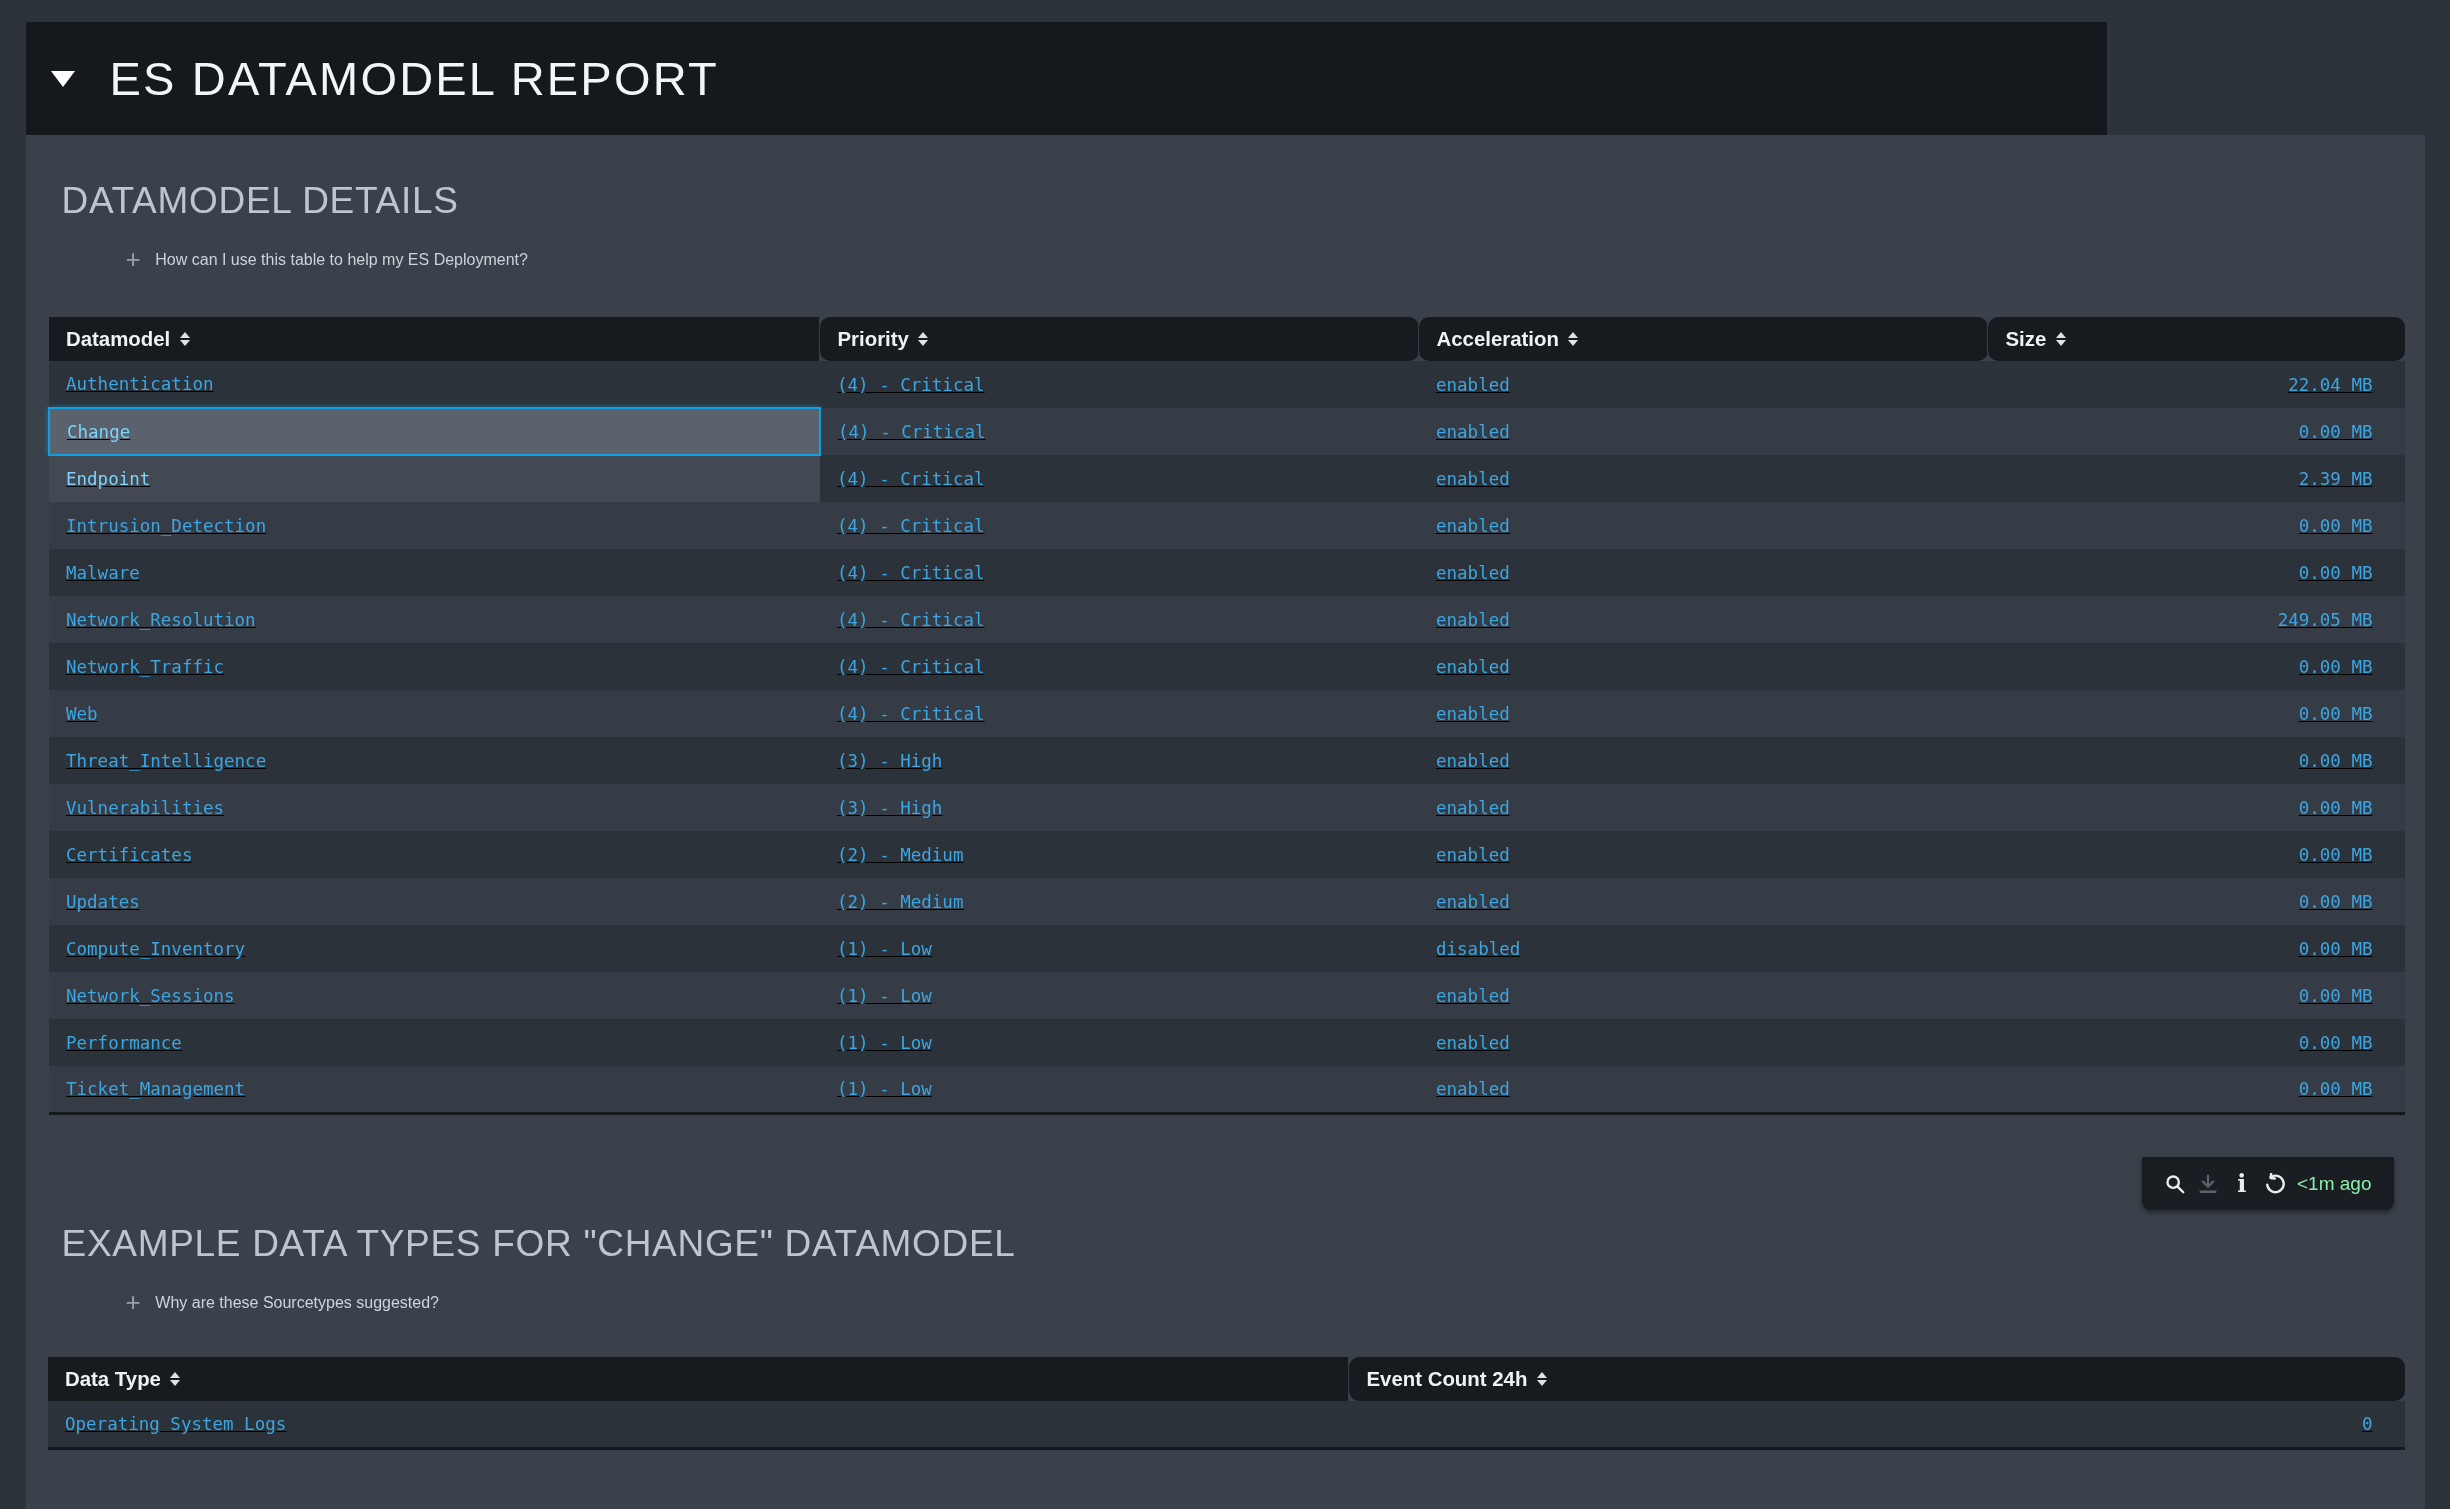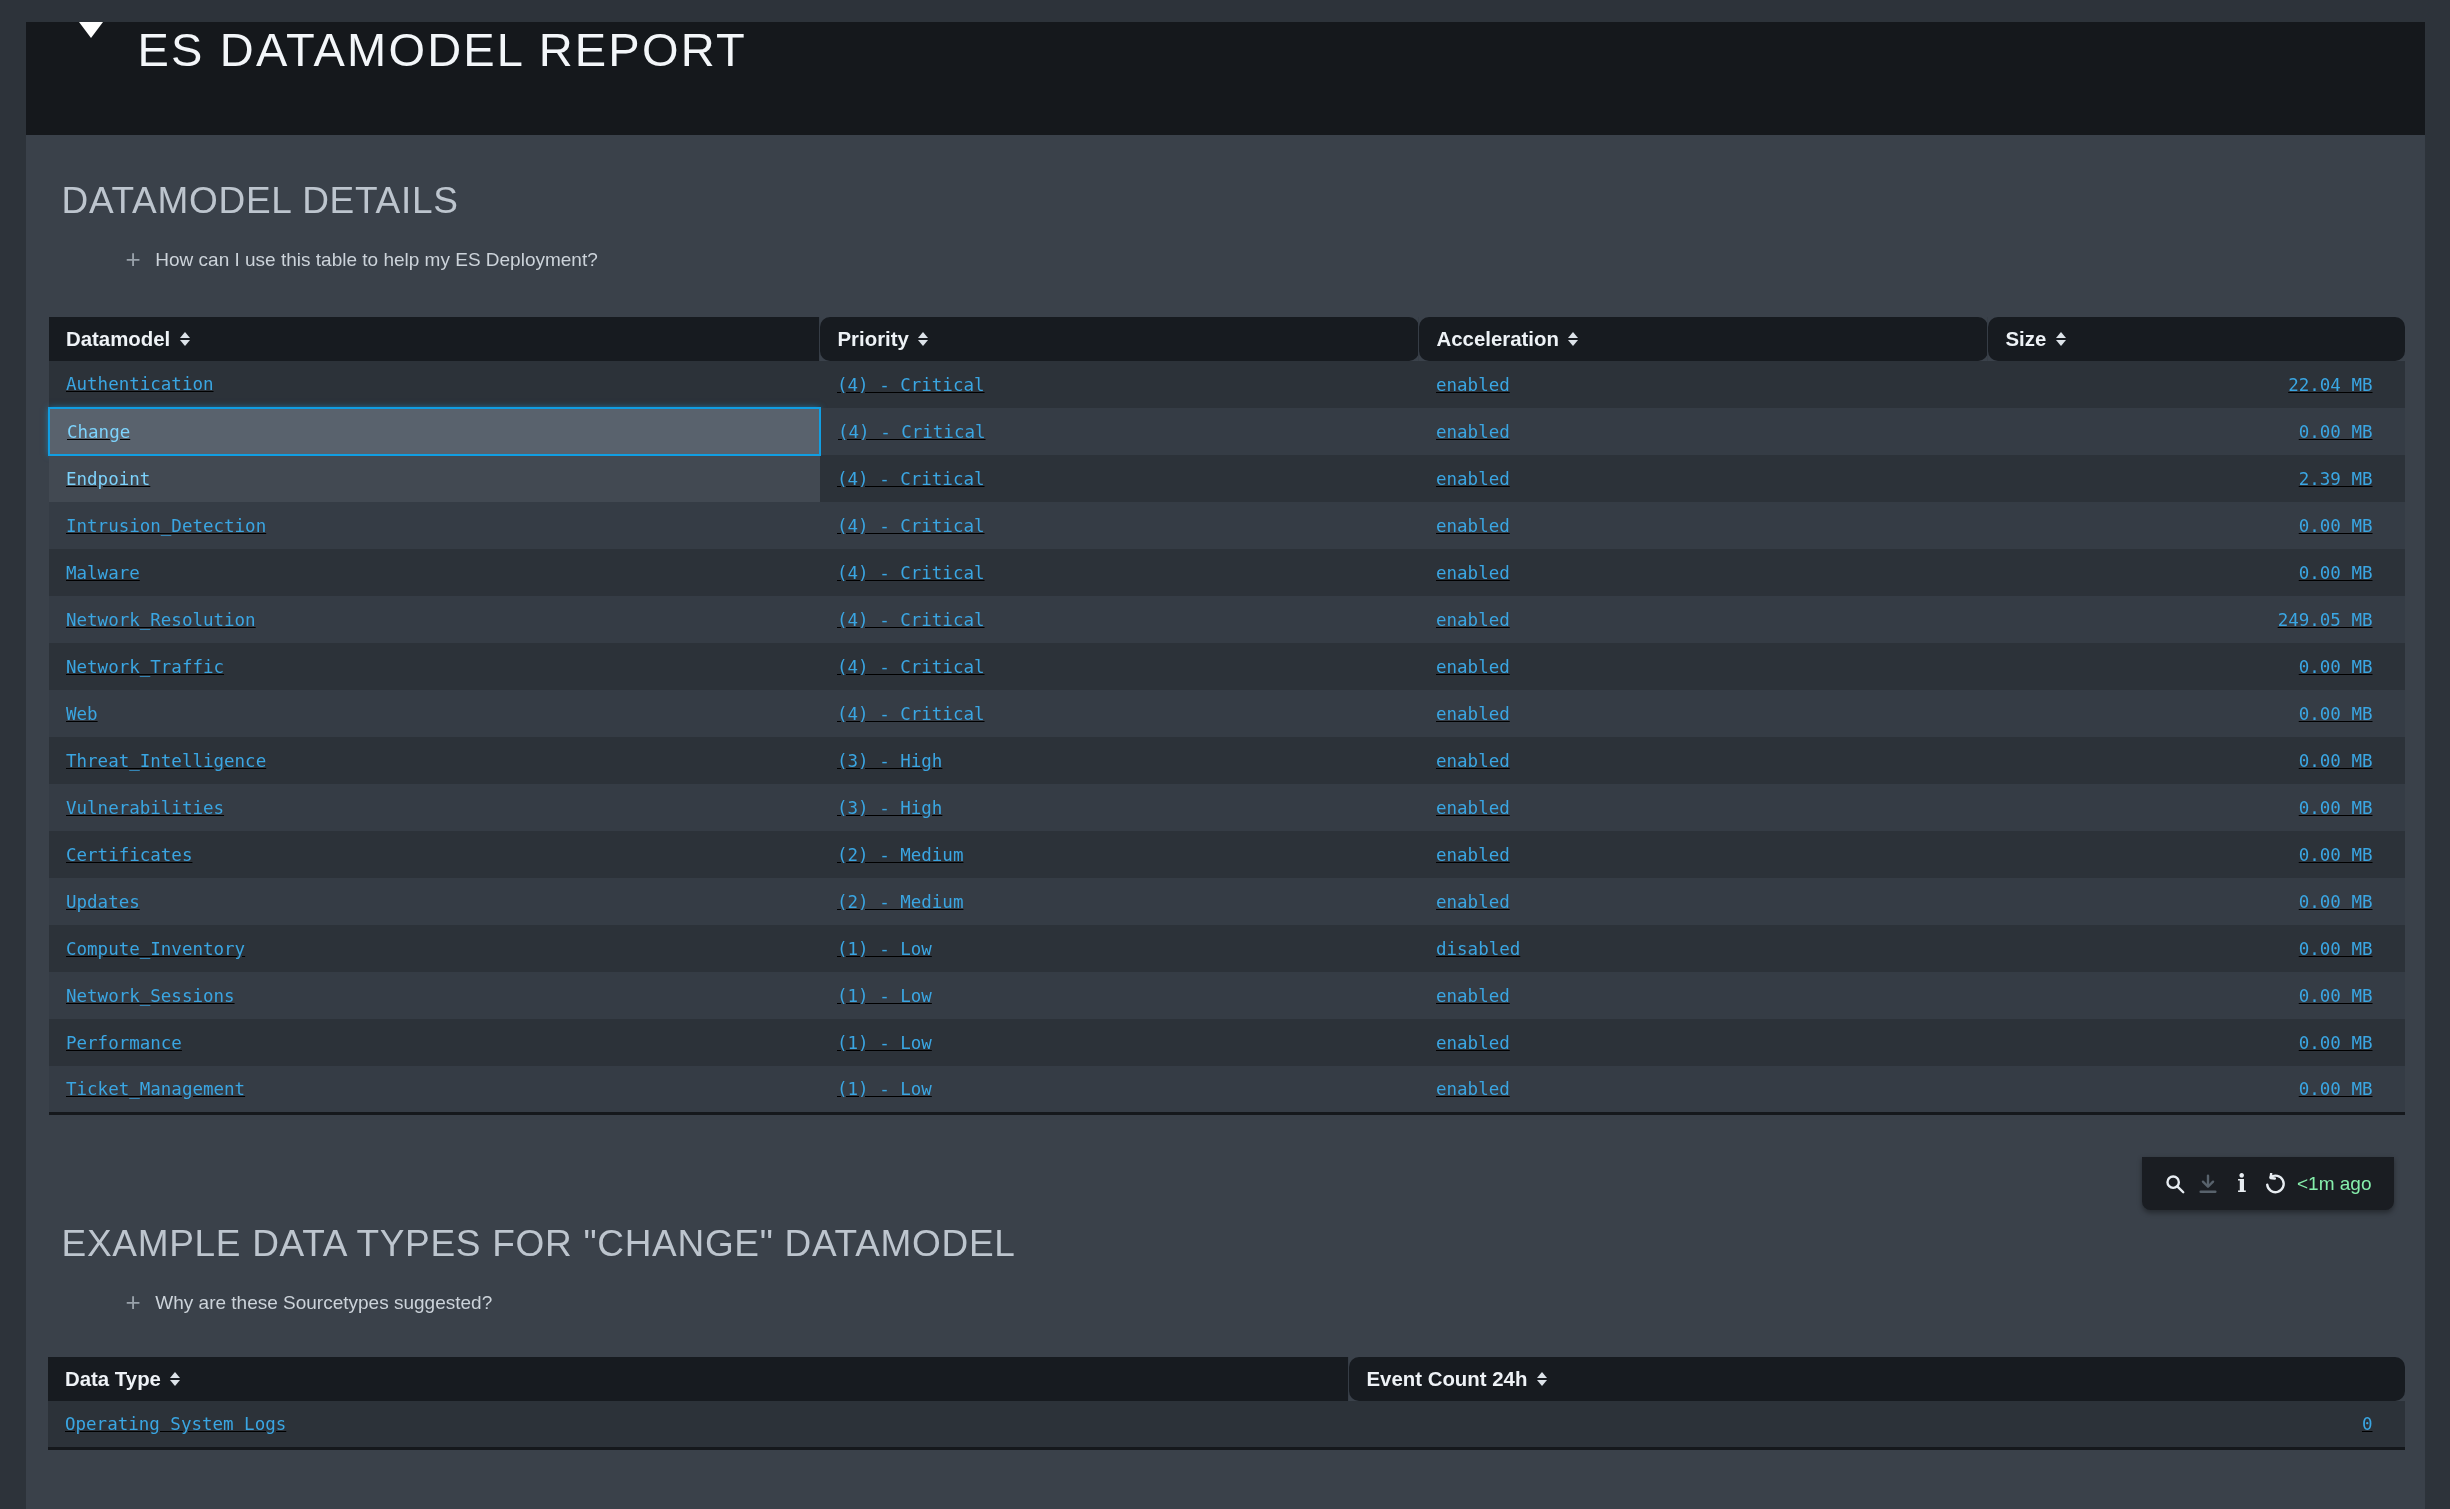--- a/index.html
+++ b/index.html
@@ -4,22 +4,22 @@
 <style>
   * { margin:0; padding:0; box-sizing:border-box; }
   body { background:#20252b; }
   .page {
     position:relative; width:2450px; height:1509px;
     background:#2d333a; overflow:hidden;
     font-family:"Liberation Sans", sans-serif;
   }
   
   .title-bar {
-    position:absolute; left:25.5px; top:22px; width:2399px; height:113px;
-    background:#15181c; display:flex; padding-left:53px;
+    position:absolute; left:25.5px; top:22px; width:2081px; height:113px;
+    background:#15181c; display:flex; align-items:center; padding-left:25px;
   }
   .collapse-tri {
     width:0; height:0; cursor:pointer;
     border-left:12.4px solid transparent; border-right:12.4px solid transparent;
     border-top:16px solid #ffffff;
   }
   .dash-title {
     margin-left:35px; font-size:47px; letter-spacing:2.2px; font-weight:500;
     color:#f3f6f9; white-space:nowrap;
   }
@@ -30,21 +30,21 @@
   }
   .section-heading {
     position:absolute; left:36px; font-size:37px; font-weight:400;
     letter-spacing:0.7px; color:#bdc5ce; white-space:nowrap;
   }
   .expander {
     position:absolute; left:100px; display:flex; align-items:center; gap:14.6px;
     cursor:pointer; white-space:nowrap;
   }
   .expander .plus { font-size:26px; color:#98a1aa; font-weight:400; }
-  .expander .exp-label { font-size:19px; color:#ccd3da; }
+  .expander .exp-label { font-size:16px; color:#ccd3da; }
   
   .viz-table {
     position:absolute; left:22px; width:2357px;
     border-collapse:collapse; table-layout:fixed;
     border-bottom:3.6px solid #15181c;
     text-decoration:underline;
   }
   .t1 col.c1{width:771px} .t1 col.c2{width:599px} .t1 col.c3{width:569px} .t1 col.c4{width:417px}
   .t2 col.c1{width:1301px} .t2 col.c2{width:1056px}
   .viz-table th {

